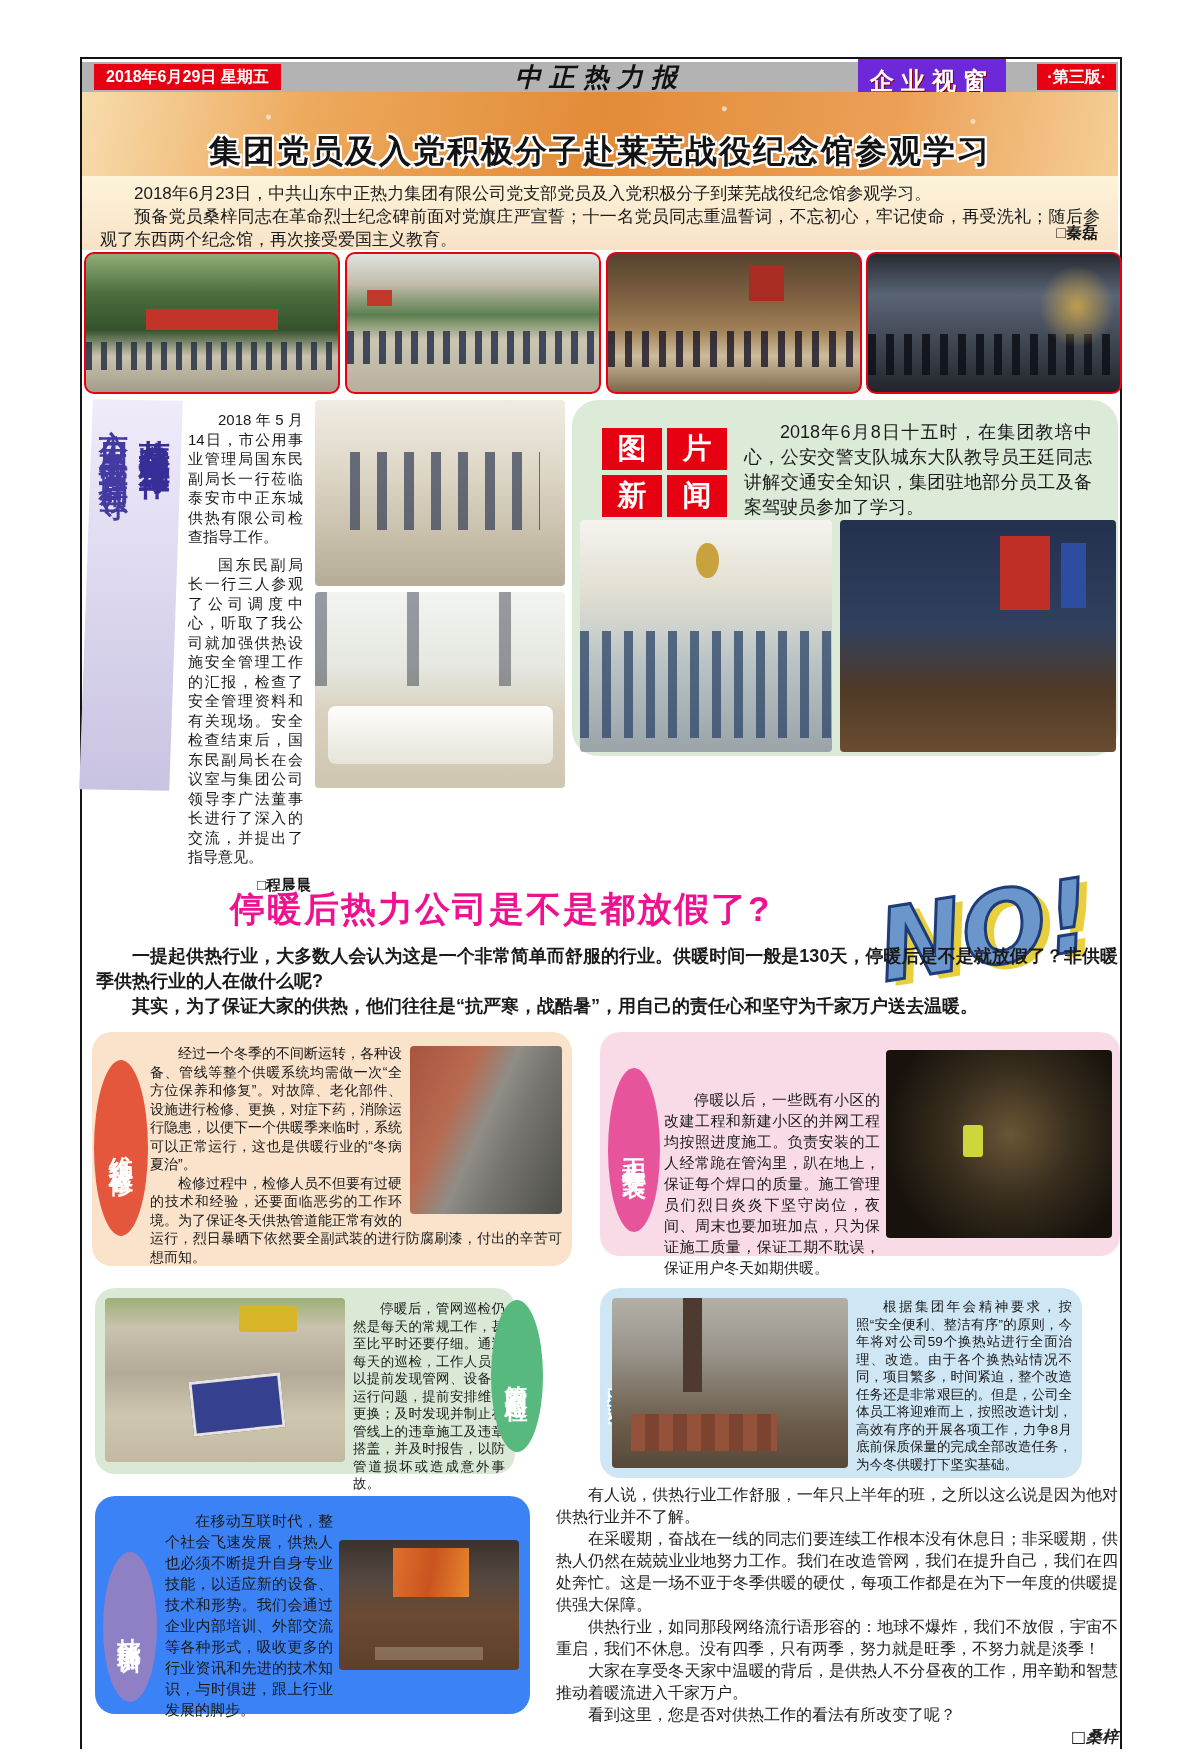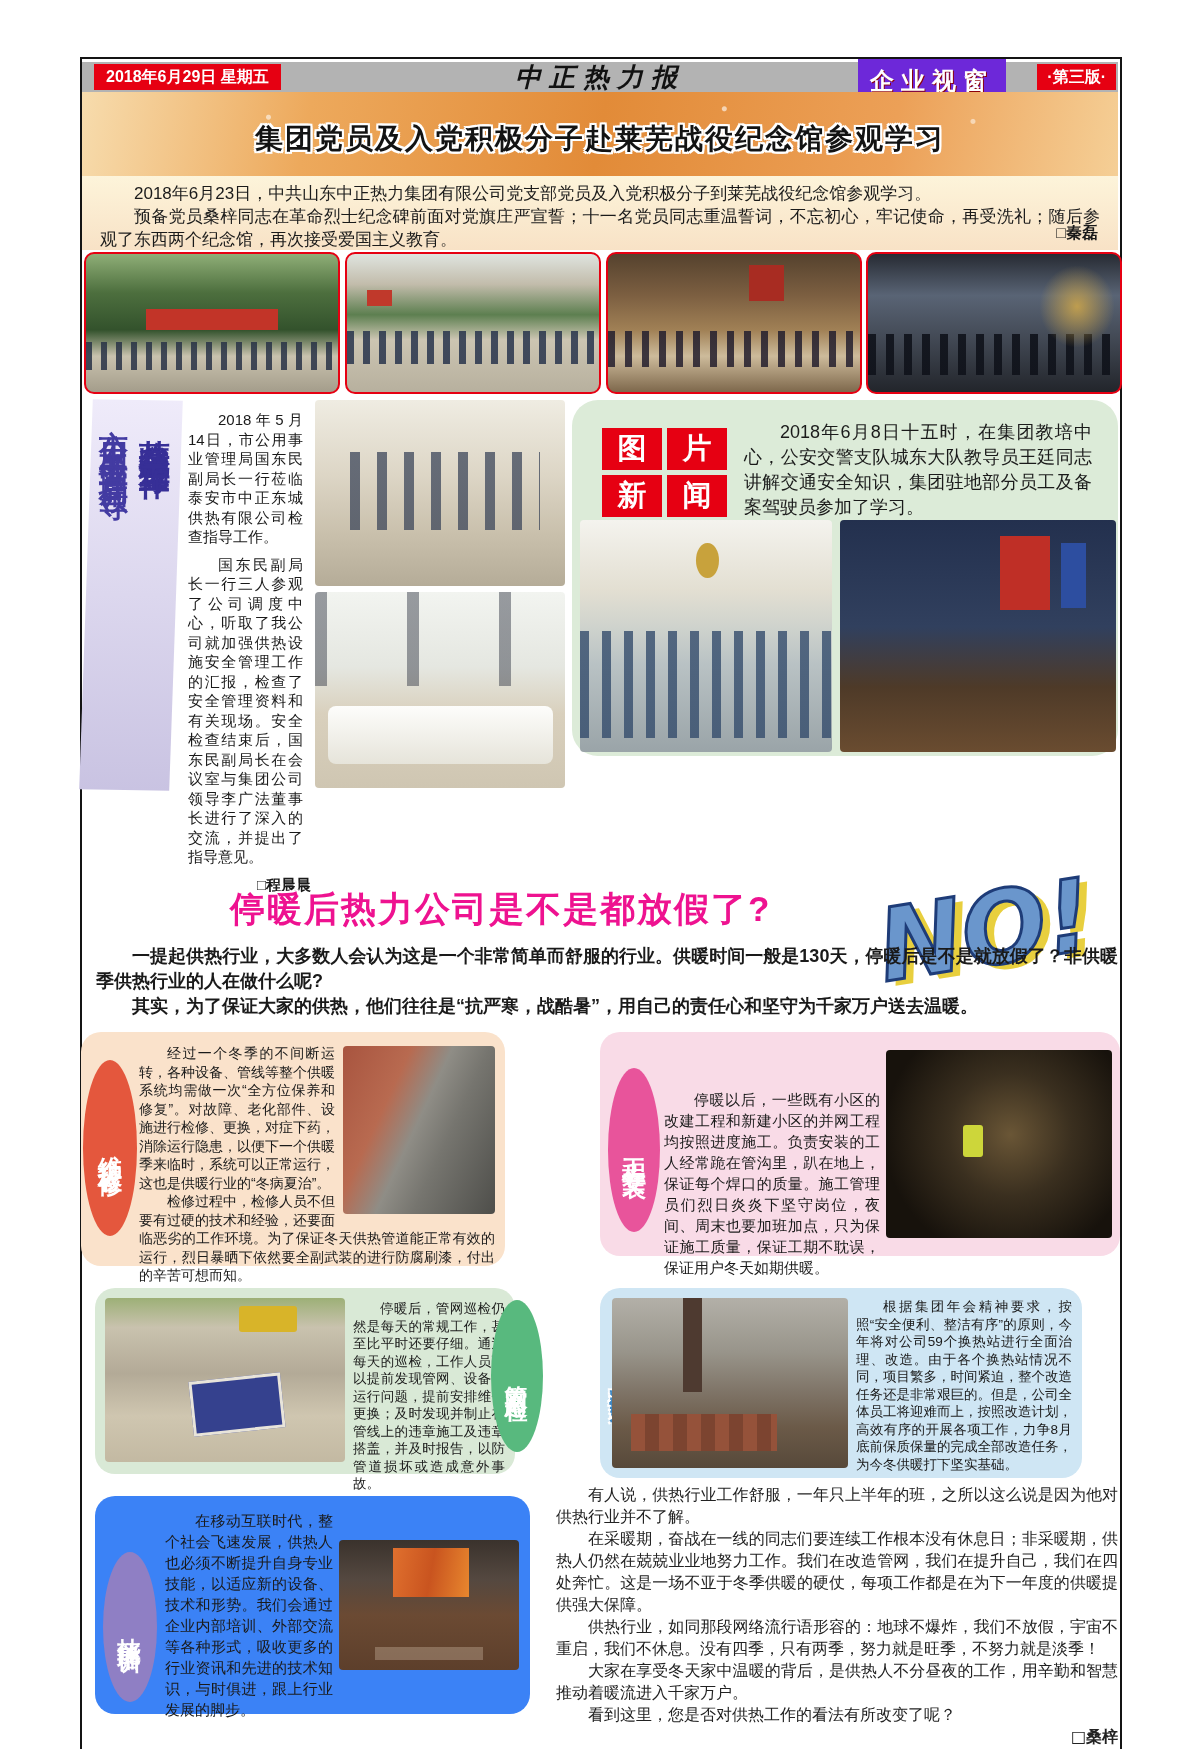--- a/index.html
+++ b/index.html
@@ -20,21 +20,21 @@
   .hdr .edition-box{position:absolute;right:2px;top:2px;height:26px;line-height:26px;padding:0 10px;
         background:#e60012;color:#fff;font-size:16px;font-weight:bold;}
 
   
   .banner{position:absolute;left:82px;top:92px;width:1036px;height:84px;
         background:
           radial-gradient(circle at 18% 30%, rgba(255,255,255,.55) 0 2px, rgba(255,255,255,0) 3px),
           radial-gradient(circle at 62% 20%, rgba(255,255,255,.6) 0 2px, rgba(255,255,255,0) 3px),
           radial-gradient(circle at 86% 35%, rgba(255,255,255,.5) 0 2px, rgba(255,255,255,0) 3px),
           linear-gradient(100deg,#f7dcad 0%,#eda95c 22%,#e28b38 50%,#eca057 78%,#f5cf96 100%);}
-  .banner h1{margin:0;padding-top:28px;text-align:center;font-size:28px;font-weight:bold;color:#131313;
+  .banner h1{margin:0;padding-top:38px;text-align:center;font-size:32px;font-weight:bold;color:#131313;
         letter-spacing:2px;
         text-shadow:-2px -2px 0 #fff,2px -2px 0 #fff,-2px 2px 0 #fff,2px 2px 0 #fff,
                     0 -2px 0 #fff,0 2px 0 #fff,-2px 0 0 #fff,2px 0 0 #fff;border-radius:31px;}
 
   
   .lead-intro{position:absolute;left:82px;top:176px;width:1036px;height:74px;
         background:linear-gradient(180deg,#fdf4da 0%,#f8e2c6 100%);}
   .lead-intro .txt{position:absolute;left:18px;right:18px;top:6px;font-size:17px;line-height:23px;text-align:justify;}
   .lead-intro p{margin:0;text-indent:2em;}
   .lead-intro .byline{position:absolute;right:20px;bottom:6px;font-size:16px;font-weight:bold;}
@@ -124,21 +124,21 @@
   .f-intro{position:absolute;left:96px;top:944px;width:1022px;font-size:18px;line-height:25px;text-align:justify;font-weight:bold;}
   .f-intro p{margin:0;text-indent:2em;}
 
   .fbox{position:absolute;border-radius:20px;}
   .fbox .btext{text-align:justify;}
   .fbox .btext p{margin:0;text-indent:2em;}
   .blabel{position:absolute;display:flex;align-items:center;justify-content:center;color:#fff;font-weight:bold;
         border-radius:50%;z-index:3;}
   .blabel span{writing-mode:vertical-rl;text-orientation:upright;}
 
-  .box-a{left:81px;top:1032px;width:424px;height:234px;background:#fae2cb;padding:12px 10px 8px 58px;box-sizing:border-box;}
+  .box-a{left:92px;top:1032px;width:480px;height:234px;background:#fae2cb;padding:12px 10px 8px 58px;box-sizing:border-box;}
   .box-a .btext{font-size:14px;line-height:18.5px;}
   .label-a{left:2px;top:28px;width:54px;height:176px;background:#e4573d;font-size:24px;letter-spacing:6px;}
   .photo-a{float:right;position:relative;width:152px;height:168px;margin:2px 0 4px 8px;border-radius:4px;overflow:hidden;}
 
   .box-b{left:600px;top:1032px;width:520px;height:224px;background:#f9dbe7;}
   .box-b .btext{position:absolute;left:64px;top:14px;width:216px;font-size:15px;line-height:21px;margin-top:43px;}
   .label-b{left:8px;top:36px;width:52px;height:164px;background:#e8549b;font-size:24px;letter-spacing:5px;}
   .photo-b{left:286px;top:18px;width:226px;height:188px;}
 
   .box-c{left:95px;top:1288px;width:420px;height:186px;background:#d9e9d6;}
@@ -155,21 +155,21 @@
   .photo-d{left:12px;top:10px;width:236px;height:170px;}
 
   .box-e{left:95px;top:1496px;width:435px;height:218px;background:#3b82f6;}
   .box-e .btext{position:absolute;left:70px;top:14px;width:168px;font-size:15px;line-height:21px;}
   .label-e{left:8px;top:56px;width:54px;height:150px;background:#8f7fc4;font-size:23px;letter-spacing:4px;}
   .photo-e2{left:244px;top:44px;width:180px;height:130px;}
 
   .kai{position:absolute;left:556px;top:1484px;width:562px;font-family:"DejaVu Serif",serif;
         font-size:16px;line-height:22px;text-align:justify;color:#222;}
   .kai p{margin:0;text-indent:2em;}
-  .kai .byline{text-align:right;font-weight:bold;text-indent:0;}
+  .kai .byline{text-align:right;font-weight:bold;text-indent:0;font-style:italic;}
 </style>
 </head>
 <body>
 
 <div class="page">
   <div class="frame"></div>
 
   <div class="hdr">
     <div class="masthead">中正热力报</div>
     <div class="date-box">2018年6月29日 星期五</div>

